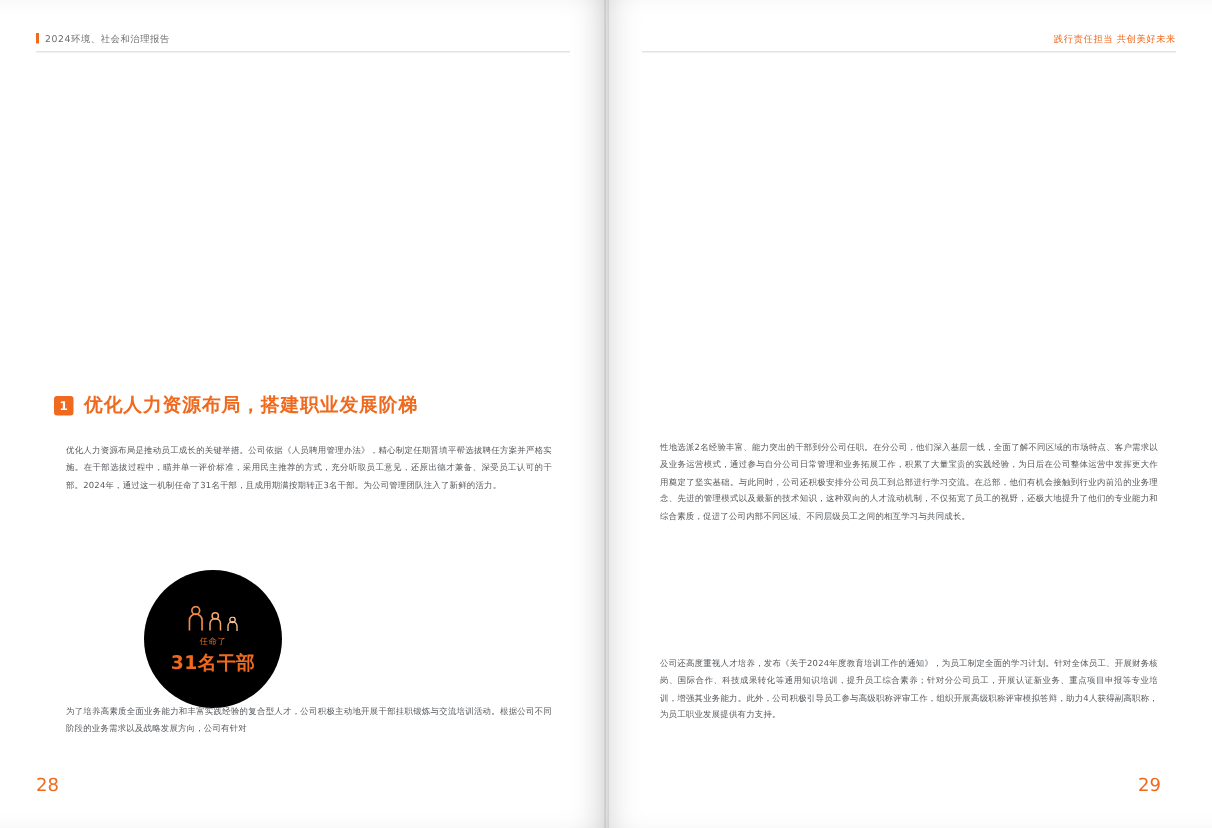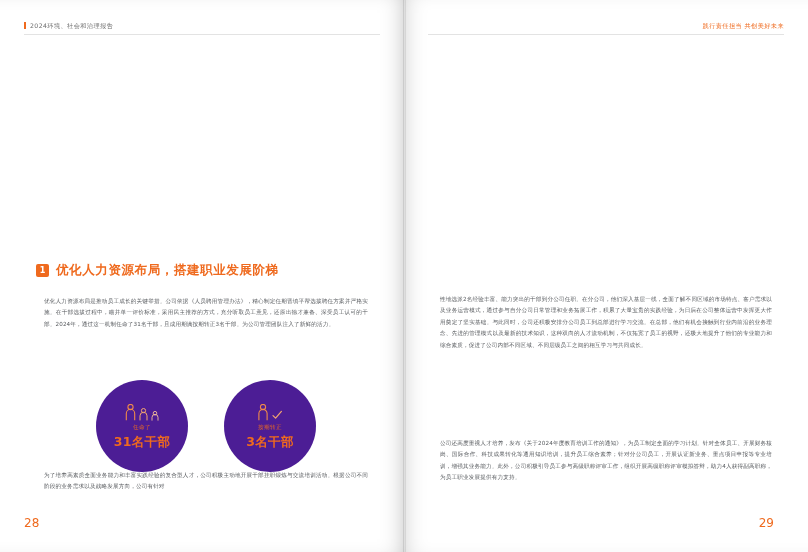--- a/index.html
+++ b/index.html
@@ -98,21 +98,21 @@
   .col-left{ left:44px; top:296px; width:324px;}
   .col-left-2{ left:44px; top:470px; width:324px;}
 
   
   .stats{
     position:absolute;left:96px;top:380px;
     display:flex;gap:36px;
   }
   .stat{
     width:92px;height:92px;border-radius:50%;
-    background:#4c1d95;
+    background:#000000;
     display:flex;flex-direction:column;align-items:center;justify-content:center;
     gap:2px;
   }
   .stat-icons{
     display:flex;gap:3px;align-items:flex-end;height:19px;margin-bottom:1px;
   }
   .stat-label{
     font-size:5.6px;color:#ef6a1e;letter-spacing:0.4px;
   }
   .stat-value{
@@ -164,33 +164,20 @@
           </svg>
           <svg class="svgicon" width="8" height="10" viewBox="0 0 8 10">
             <circle cx="4" cy="2.2" r="1.8" fill="none" stroke="#f7c39b" stroke-width="0.9"></circle>
             <path d="M1 9.6 V6.4 a3 3 0 0 1 6 0 V9.6" fill="none" stroke="#f7c39b" stroke-width="0.9"></path>
           </svg>
         </div>
         <div class="stat-label">任命了</div>
         <div class="stat-value">31名干部</div>
       </div>
 
-      <div class="stat">
-        <div class="stat-icons">
-          <svg class="svgicon" width="11" height="17" viewBox="0 0 11 17">
-            <circle cx="5" cy="3" r="2.6" fill="none" stroke="#f08a4a" stroke-width="1.1"></circle>
-            <path d="M0.9 16.3 V9.5 a4.1 4.1 0 0 1 8.2 0 V16.3" fill="none" stroke="#f08a4a" stroke-width="1.1"></path>
-          </svg>
-          <svg class="svgicon" width="11" height="12" viewBox="0 0 11 12">
-            <path d="M1 6.6 L3.6 9.2 L9.4 2.4" fill="none" stroke="#f4a66f" stroke-width="1.2" stroke-linecap="round" stroke-linejoin="round"></path>
-          </svg>
-        </div>
-        <div class="stat-label">按期转正</div>
-        <div class="stat-value">3名干部</div>
-      </div>
     </div>
 
     <div class="col col-left-2">为了培养高素质全面业务能力和丰富实践经验的复合型人才，公司积极主动地开展干部挂职锻炼与交流培训活动。根据公司不同阶段的业务需求以及战略发展方向，公司有针对</div>
   </div>
 
   <div class="page page-right">
 
     <div class="runhead runhead-right">践行责任担当 共创美好未来</div>
     <div class="rule rule-r"></div>
 

